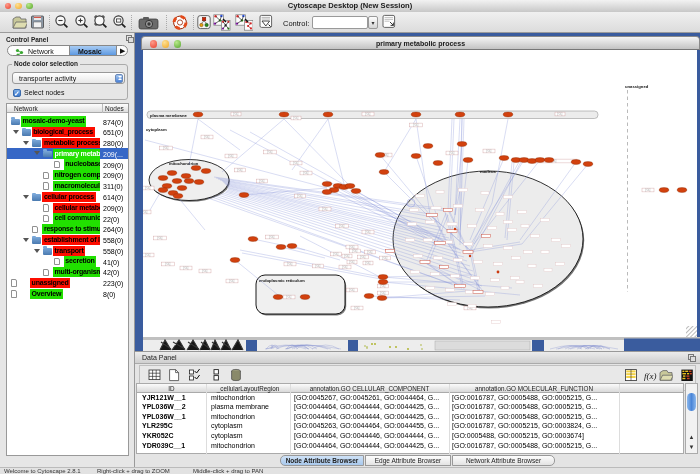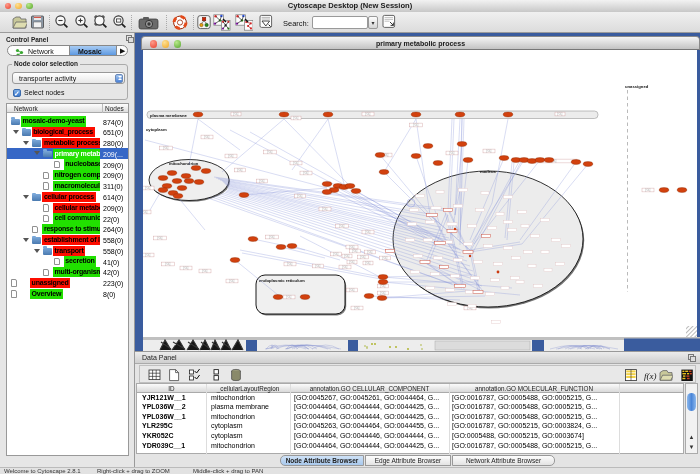--- a/index.html
+++ b/index.html
@@ -40,21 +40,21 @@
 #desk{left:135px;top:33px;width:565px;height:318px;background:#3a5c9e}
 #nw-title{position:absolute;left:6px;top:3px;width:559px;height:14px;background:linear-gradient(#f5f5f5,#c3c3c3);border:1px solid #8a8a8a;border-bottom:1px solid #777;border-radius:4px 4px 0 0;}
 #nw-title .dot{position:absolute;top:3.4px;width:7.4px;height:7.4px;border-radius:50%}
 #nw-title span{display:block;text-align:center;font-size:7px;font-weight:bold;color:#1a1a1a;line-height:14px}
 #canvas{position:absolute;left:8px;top:17px;width:554px;height:287px;background:#fff}
 #grip{position:absolute;right:0;bottom:0;width:11px;height:11px;background:repeating-linear-gradient(135deg,#fff,#fff 1px,#bbb 2px,#fff 3px)}
 #bgwin{position:absolute;left:8px;top:304px;width:557px;height:14px;background:linear-gradient(#b0b0b0,#f2f2f2 30%,#e8e8e8)}
 
 #dp{left:135px;top:351px;width:565px;height:116px;background:#e4e4e4;border-top:1px solid #999}
 #dp-title{position:absolute;left:0;top:0;width:565px;height:12px;background:linear-gradient(#ececec,#cfcfcf);border-bottom:1px solid #aaa;font-size:7px;color:#222;line-height:12px;padding-left:7px}
-#dp-tools{position:absolute;left:4px;top:13px;width:557px;height:18px;border:1px solid #c0c0c0;background:#e8e8e8}
+#dp-tools{position:absolute;left:4px;top:13px;width:557px;height:26px;border:1px solid #c0c0c0;background:#e8e8e8}
 #dtable{position:absolute;left:1px;top:31px;width:548px;height:71px;background:#fff;border:1px solid #aaa}
 #dthead{position:absolute;left:0;top:0;width:546px;height:9px;background:linear-gradient(#fbfbfb,#d9d9d9);border-bottom:1px solid #aaa;font-size:6.3px;color:#222}
 #dthead span{position:absolute;top:1px;text-align:center}
 .dcol{position:absolute;top:0;height:71px;border-left:1px solid #ddd}
 .drow{position:absolute;left:0;width:546px;height:9.6px;font-size:7px;color:#000;line-height:9.6px;white-space:nowrap}
 .drow span{position:absolute;overflow:hidden}
 .c0{left:5px;width:64px;font-weight:bold}
 .c1{left:74px;width:78px}
 .c2{left:157px;width:155px}
 .c3{left:315px;width:165px}
@@ -174,21 +174,21 @@
       </svg>
       <svg class="icon" style="left:382px" width="14" height="17" viewBox="0 0 14 17">
         <rect x="1" y="1.4" width="11.6" height="12" rx="1.5" fill="#fdfdfd" stroke="#555" stroke-width="0.9"></rect>
         <path d="M2.6 3.6 h8.4 M2.6 5.4 h8.4 M2.6 7.2 h5" stroke="#999" stroke-width="0.6"></path>
         <path d="M8 8 l3.4 3.4 M11.4 8.6 v2.8 h-2.8" stroke="#222" stroke-width="0.9" fill="none"></path>
       </svg>
     <span class="sep" style="left:49px"></span>
       <span class="sep" style="left:131px"></span>
     <span class="sep" style="left:166px"></span>
       <span class="sep" style="left:193px"></span>
-    <span id="search-lbl" class="abs">Search:</span>
+    <span id="search-lbl" class="abs">Control:</span>
     <span id="search-box" class="abs"></span>
     <span id="search-arrow" class="abs">▾</span>
   </div>
   <div id="desk" class="abs">
     <div id="nw-title">
       <span class="dot" style="left:8px;background:radial-gradient(circle at 35% 30%,#ff9a8a,#e8412e)"></span>
       <span class="dot" style="left:20px;background:radial-gradient(circle at 35% 30%,#ffe093,#f0a827)"></span>
       <span class="dot" style="left:31.6px;background:radial-gradient(circle at 35% 30%,#b8e88a,#57a62f)"></span>
       <span>primary metabolic process</span>
     </div>

